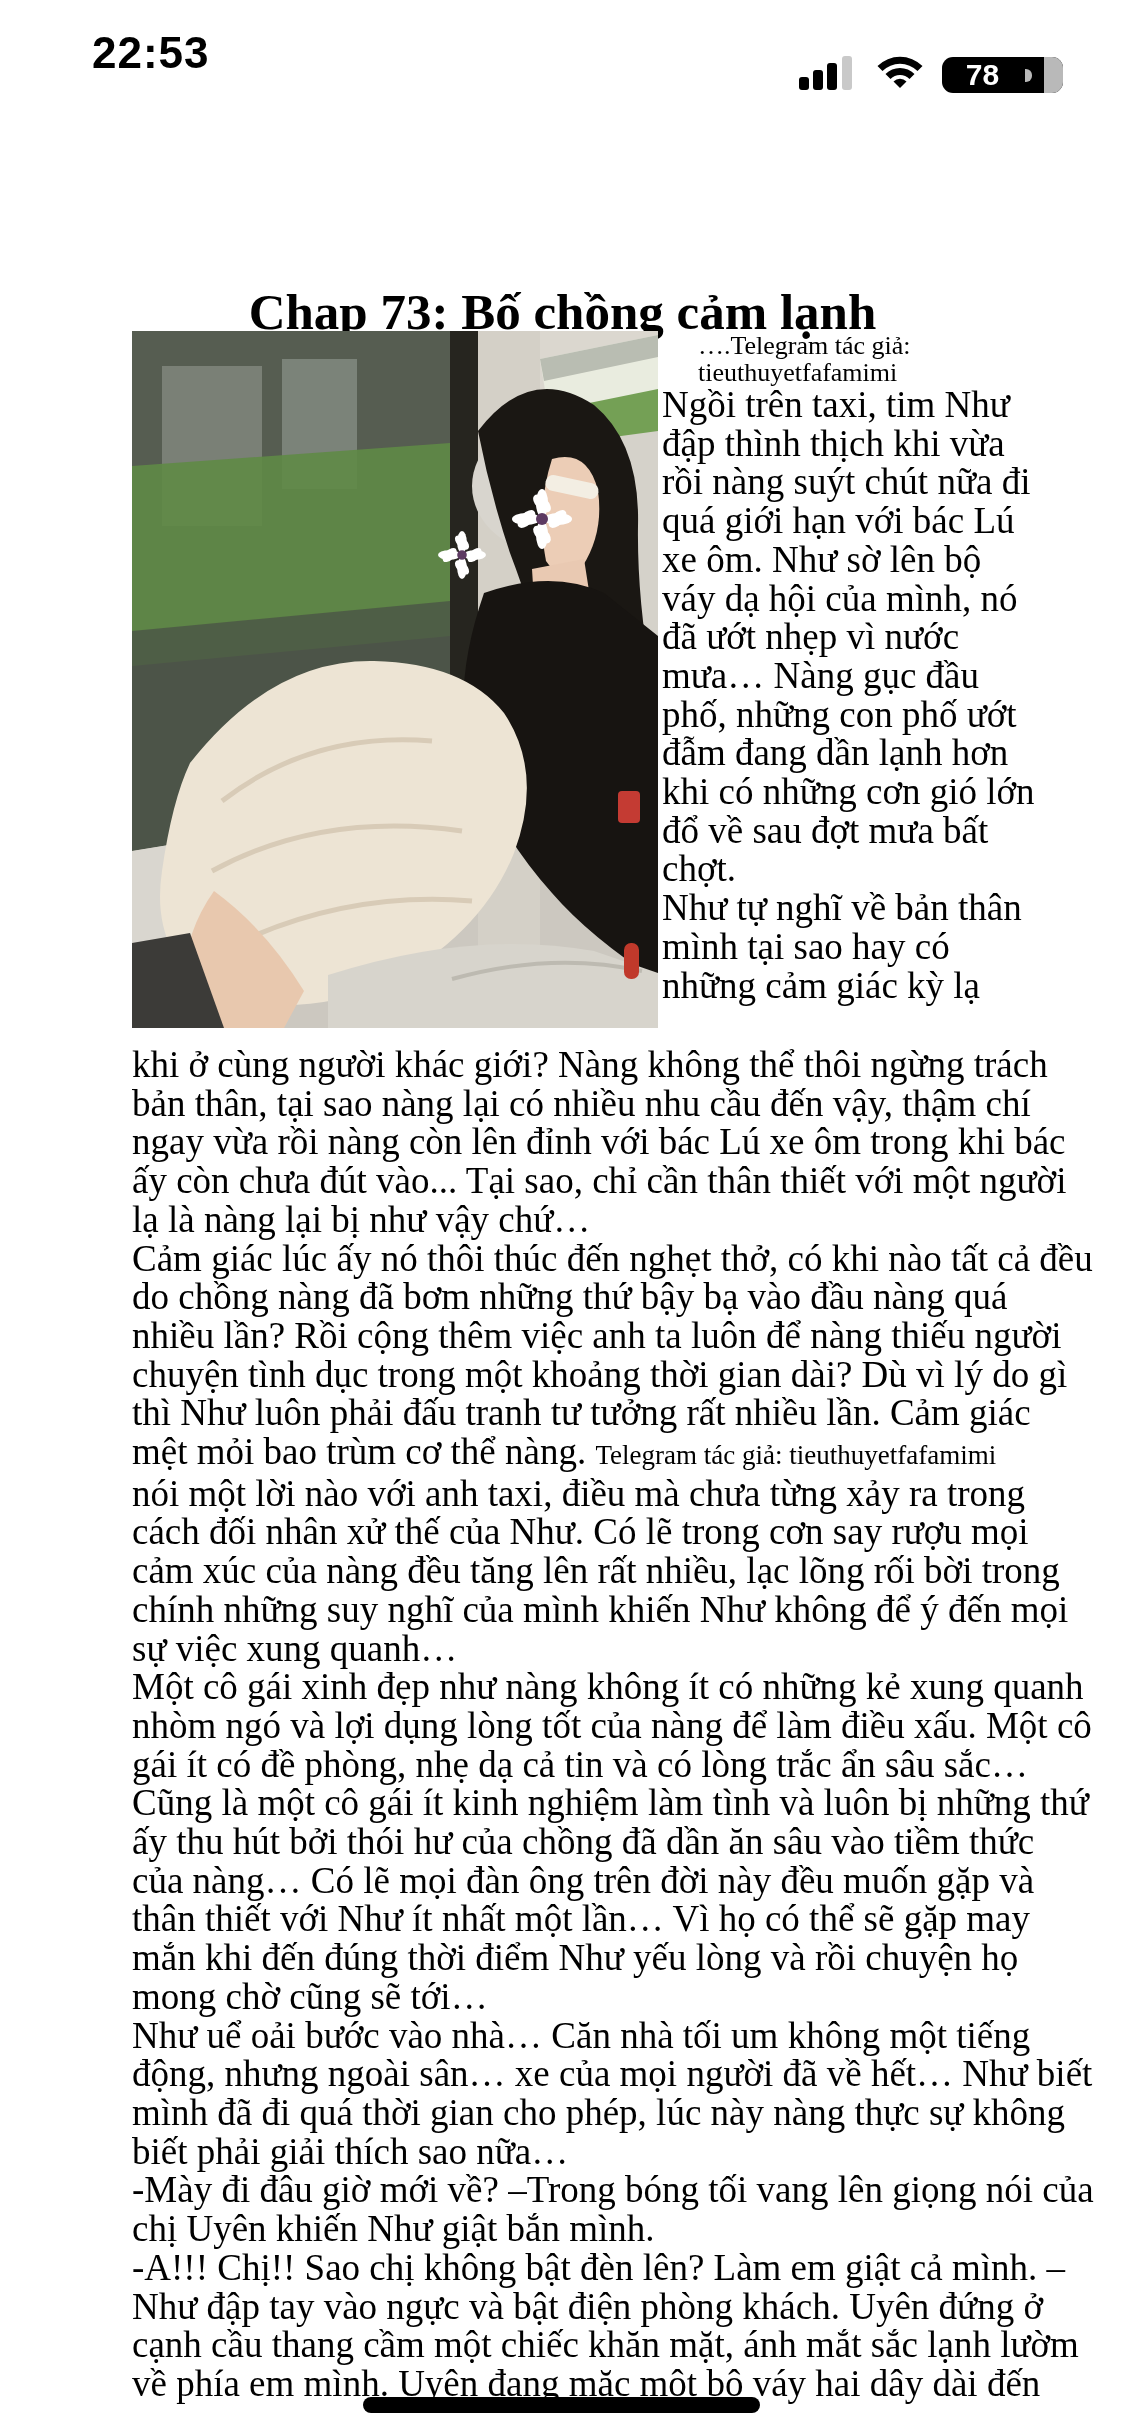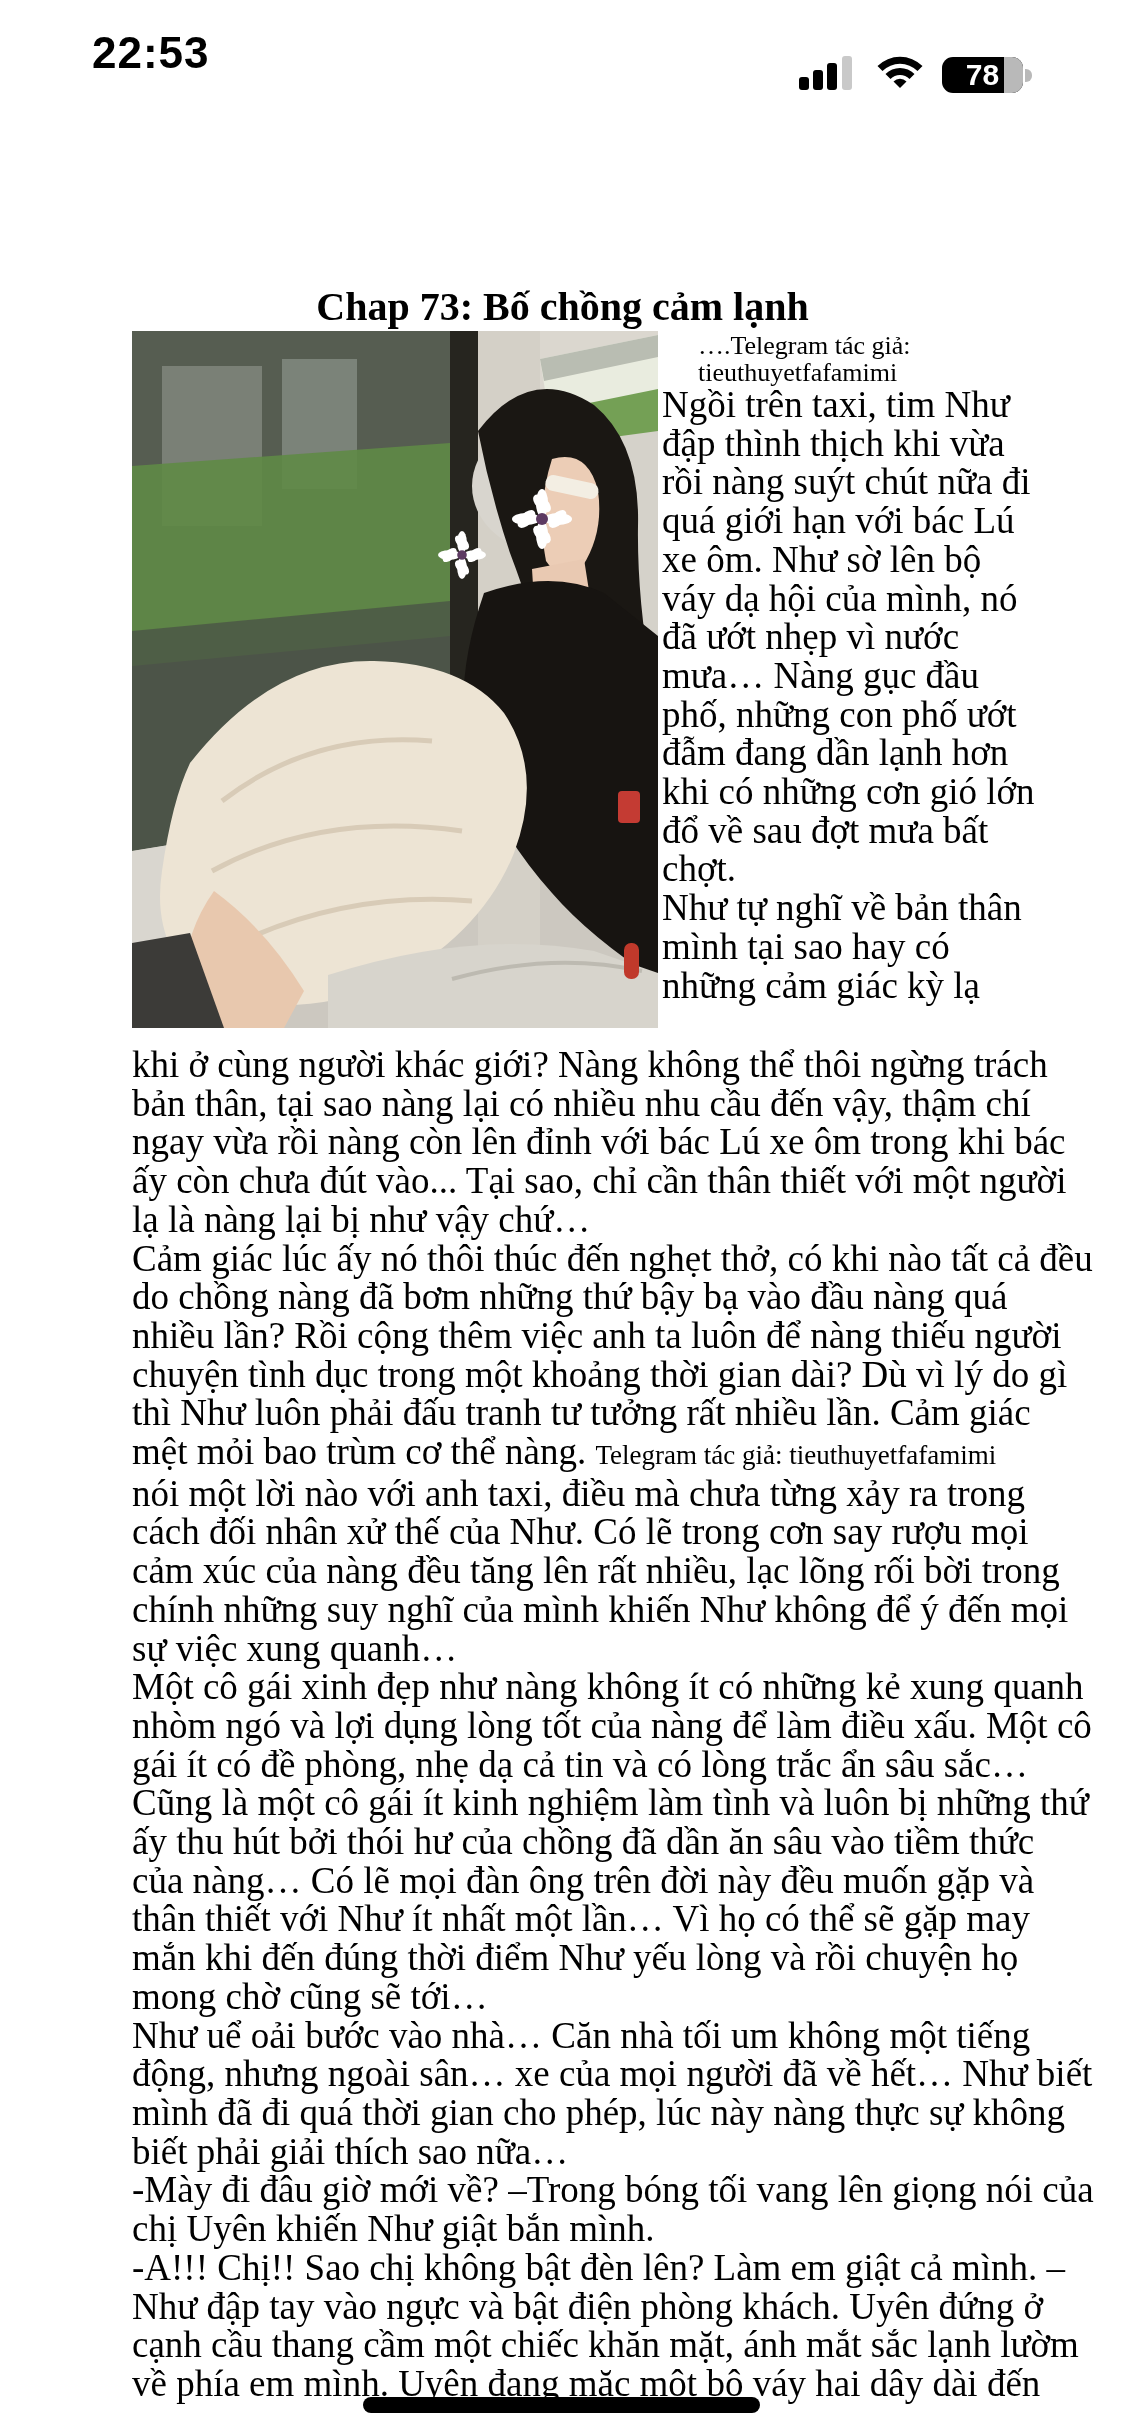--- a/index.html
+++ b/index.html
@@ -16,36 +16,36 @@
     font-weight:bold; font-size:44px; letter-spacing:1px; color:#000;
   }
   .sig-bars { position:absolute; left:799px; top:56px; width:56px; height:34px; }
   .sig-bars .bar { position:absolute; bottom:0; width:10px; border-radius:3px; background:#000; }
   .sig-bars .b1 { left:0;  height:13px; }
   .sig-bars .b2 { left:14px; height:20px; }
   .sig-bars .b3 { left:28px; height:27px; }
   .sig-bars .b4 { left:43px; height:34px; background:#c9c9c9; }
   .wifi { position:absolute; left:872px; top:55px; }
   .battery { position:absolute; left:942px; top:57px; width:81px; height:36px;
-    background:#000; border-radius:11px; overflow:hidden; }
+    background:#000; border-radius:11px; overflow:hidden;padding-left:40px; }
   .battery .empty { position:absolute; right:0; top:0; width:19px; height:36px;
     background:#b9b9b9; }
   .battery .pct {
     position:absolute; left:0; top:0; width:81px; height:36px;
     display:flex; align-items:center; justify-content:center;
     font-family:"Liberation Sans","DejaVu Sans",sans-serif;
     font-weight:bold; font-size:30px; color:#fff; z-index:2;
   }
   .battery-nub { position:absolute; left:1025px; top:69px; width:7px; height:13px;
     background:#b9b9b9; border-radius:0 6px 6px 0; }
 
   
   .chapter-title {
     position:absolute; top:283px; left:0; width:1125px;
-    text-align:center; font-weight:bold; font-size:40px; white-space:nowrap;
+    text-align:center; font-weight:bold; font-size:51px; white-space:nowrap;
   }
   .photo { position:absolute; left:132px; top:331px; width:526px; height:697px; }
   .col-right { position:absolute; left:662px; top:332px; width:340px; }
   .col-main  { position:absolute; left:132px; top:1046px; width:870px; }
   .line { font-size:37px; line-height:38.7px; white-space:nowrap; }
   .line-small { font-size:26px; line-height:27px; white-space:nowrap;margin-left:36px; }
   .small-inline { font-size:27px; }
   .redaction {
     position:absolute; left:363px; top:2397px; width:397px; height:16px;
     background:#000; border-radius:8px; z-index:5;

